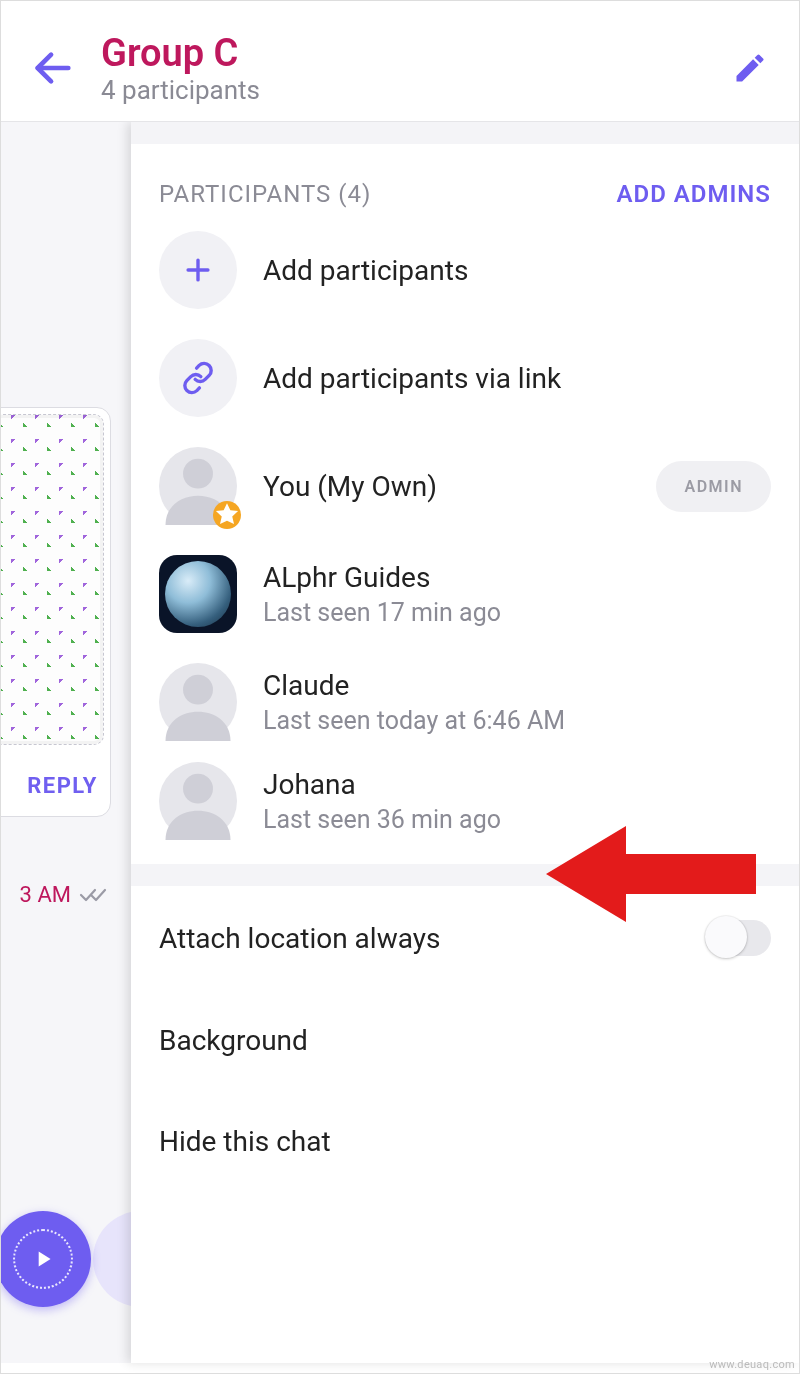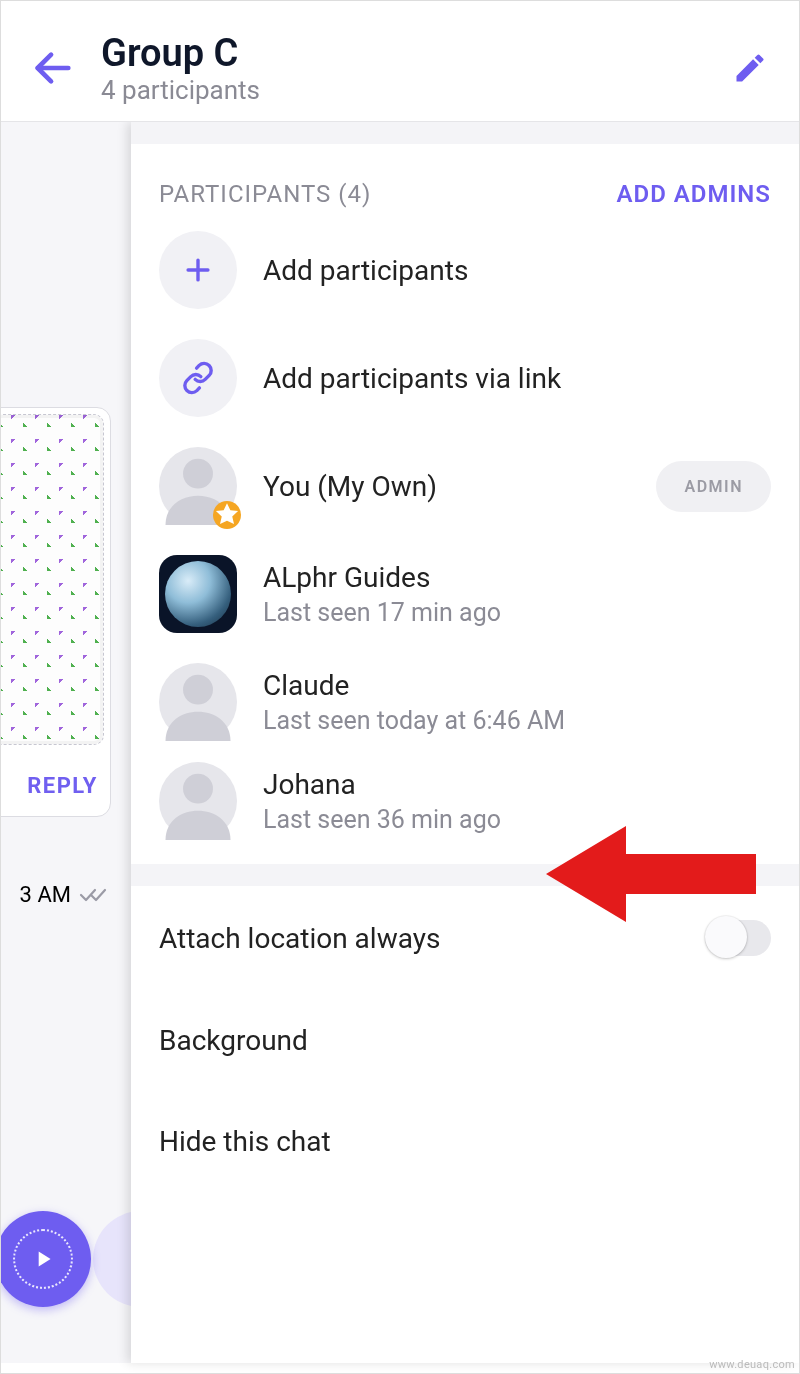--- a/index.html
+++ b/index.html
@@ -27,21 +27,21 @@
     width: 56px;
     flex: 0 0 56px;
     display: flex;
     align-items: center;
     justify-content: center;
   }
   .title-block { margin-left: 20px; flex: 1 1 auto; }
   .title {
     font-size: 38px;
     font-weight: 600;
-    color: #0f172a;
+    color: #be185d;
   }
   .subtitle {
     font-size: 26px;
     color: #8a8a94;
   }
   .edit-icon {
     width: 50px; height: 50px;
     display: flex; align-items: center; justify-content: center;
   }
 
@@ -93,21 +93,21 @@
     font-size: 22px;
     padding: 22px 12px 18px;
     text-align: right;
   }
   .ts-row {
     position: absolute;
     top: 760px;
     right: 20px;
     display: flex;
     align-items: center;
-    color: #000000;
+    color: #be185d;
     font-size: 22px;
     gap: 8px;
   }
   .checks { display: inline-flex; }
   .fab {
     position: absolute;
     left: -6px;
     bottom: 56px;
     width: 96px; height: 96px;
     border-radius: 50%;

